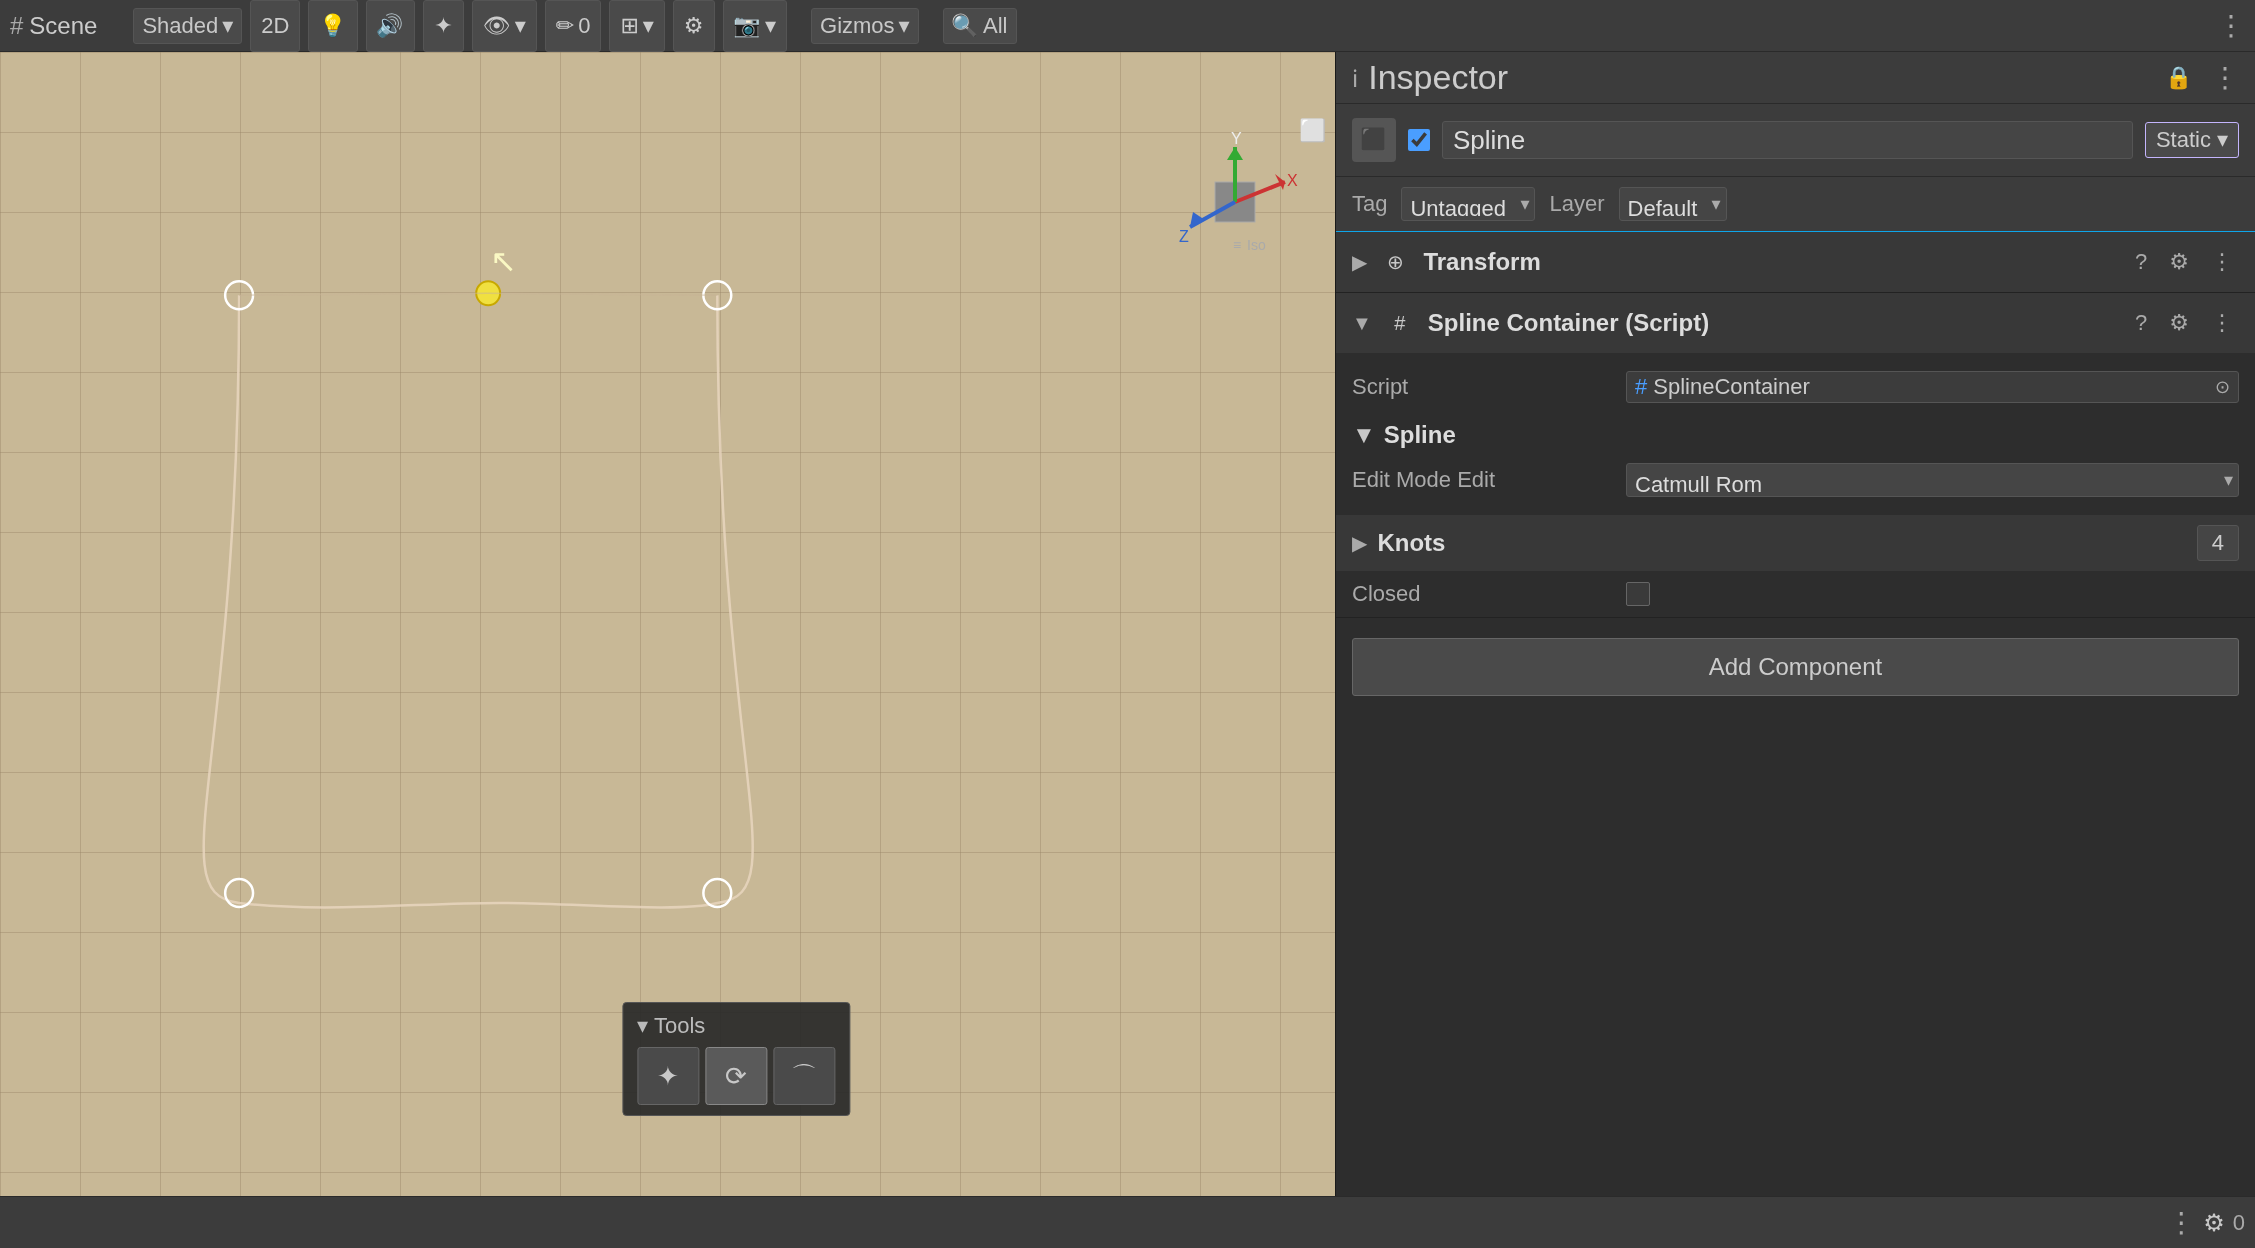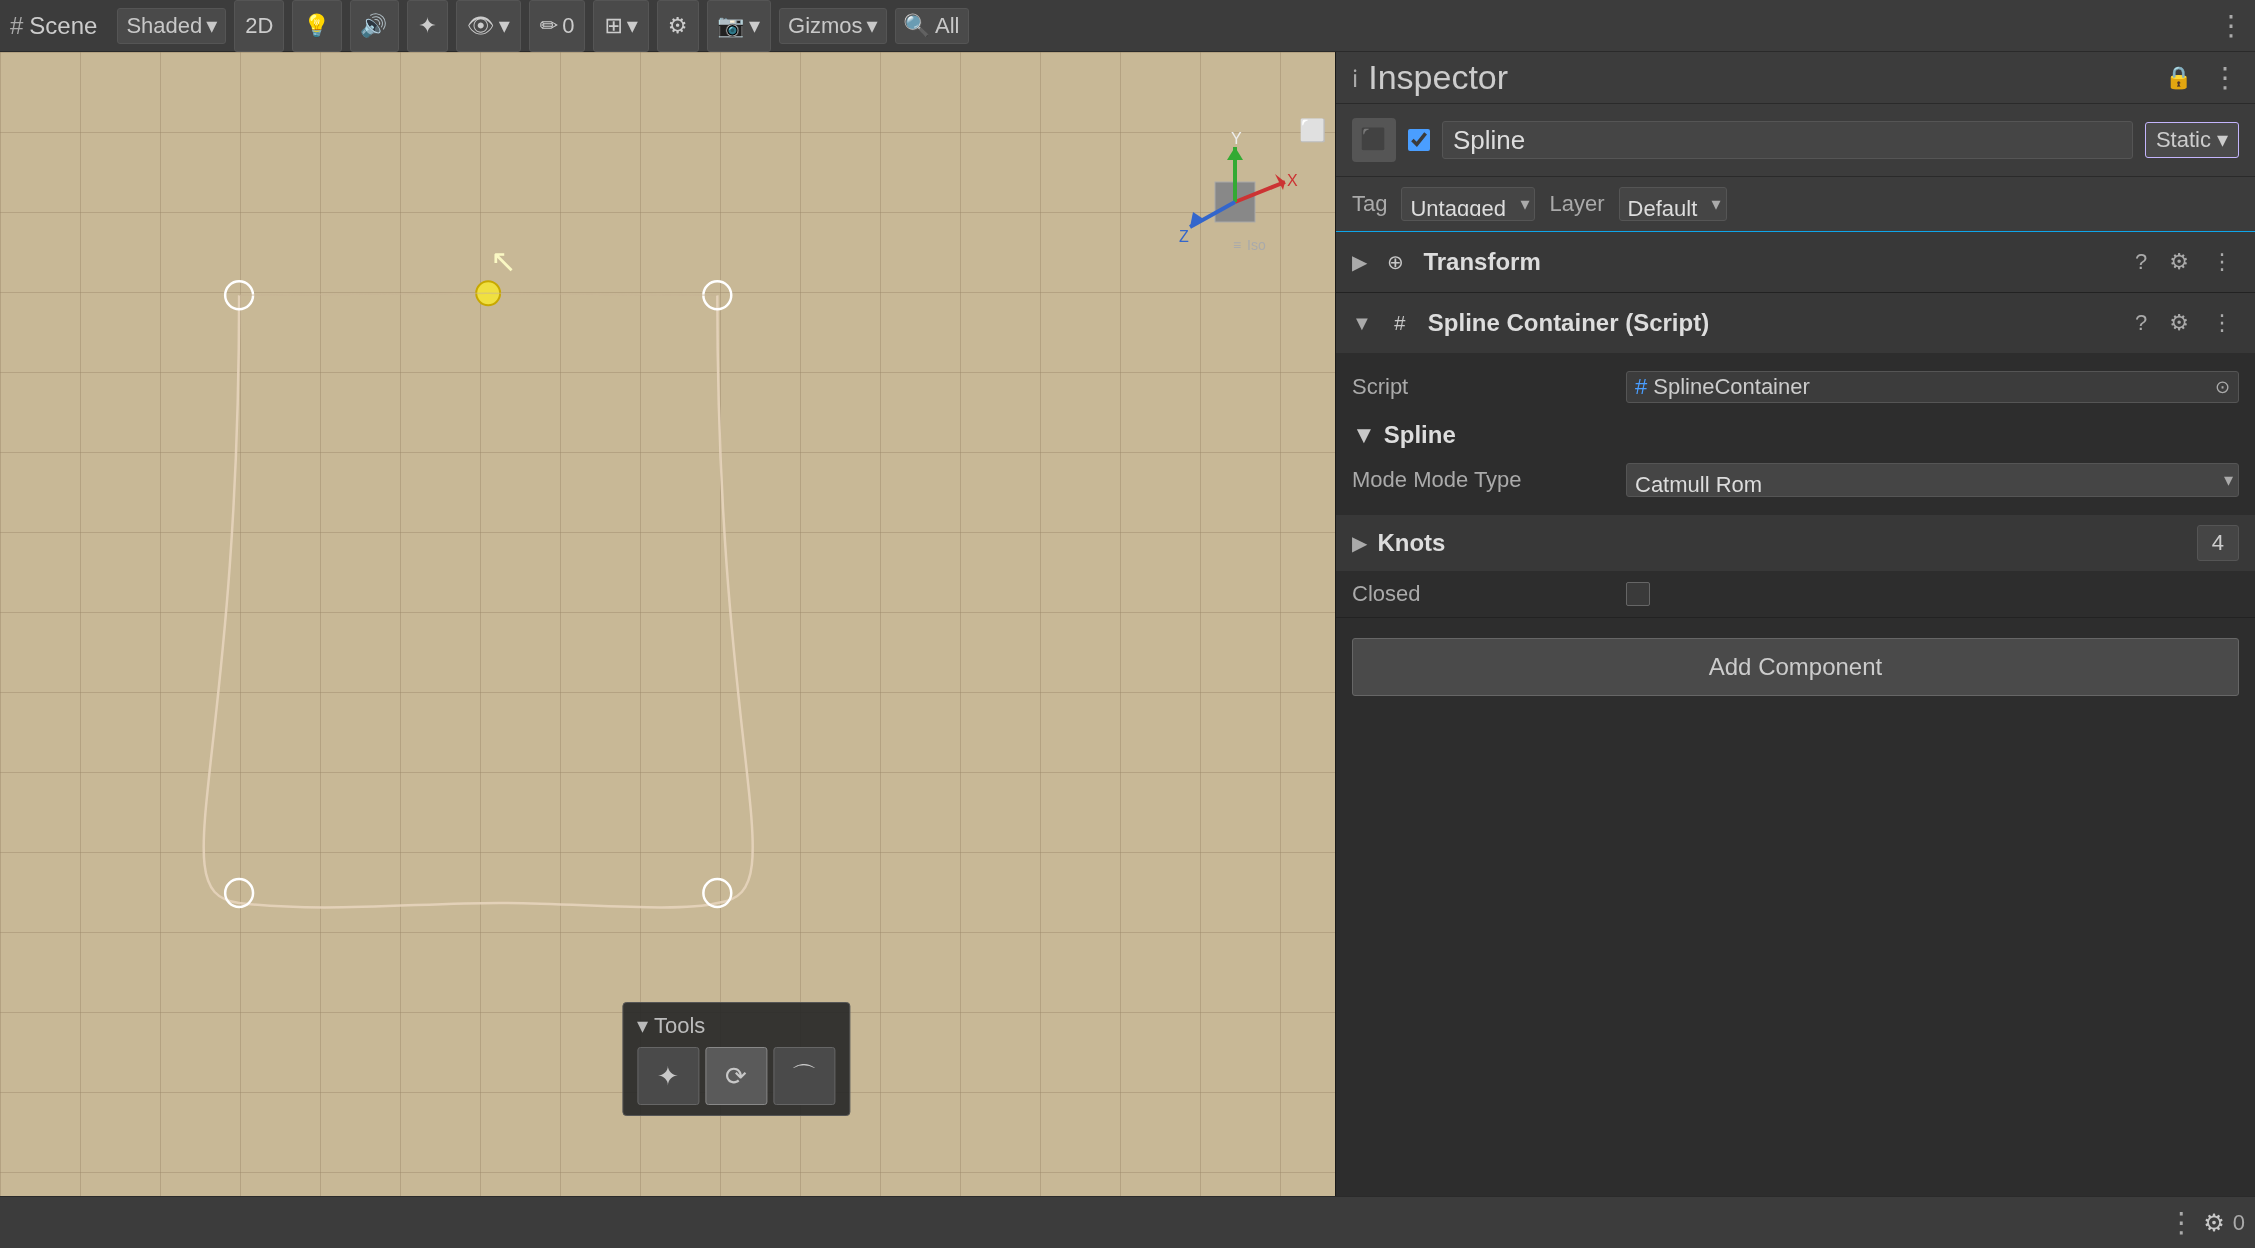--- a/index.html
+++ b/index.html
@@ -52,20 +52,21 @@
       display: flex;
       align-items: center;
       background: #4a4a4a;
       border: 1px solid #555;
       border-radius: 3px;
       height: 36px;
       padding: 0 8px;
       gap: 4px;
       font-size: 22px;
       cursor: pointer;
+      margin-left: 16px;
     }
     .three-dots {
       font-size: 28px;
       color: #aaa;
       cursor: pointer;
       margin-left: auto;
     }
 
     
     .main-area {
@@ -603,21 +604,21 @@
             <span style="margin-left:auto;font-size:18px;color:#aaa;">⊙</span>
           </div>
         </div>
 
         <div class="sub-section-header">
           <span>▼</span>
           <span class="sub-section-title">Spline</span>
         </div>
 
         <div class="field-row">
-          <span class="field-label">Mode Mode Type</span>
+          <span class="field-label">Edit Mode Edit</span>
           <div class="dropdown-wrapper" style="flex:1">
             <select class="dropdown-select" style="width:100%">
               <option>Catmull Rom</option>
             </select>
           </div>
         </div>
       </div>
 
       <div class="knots-row">
         <span class="collapse-arrow">▶</span>

